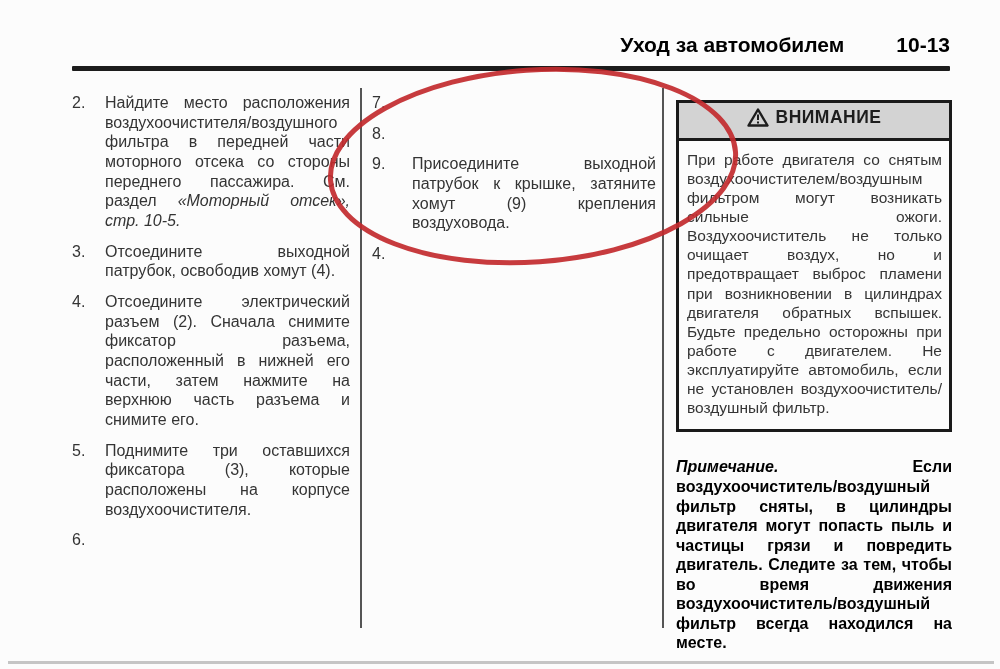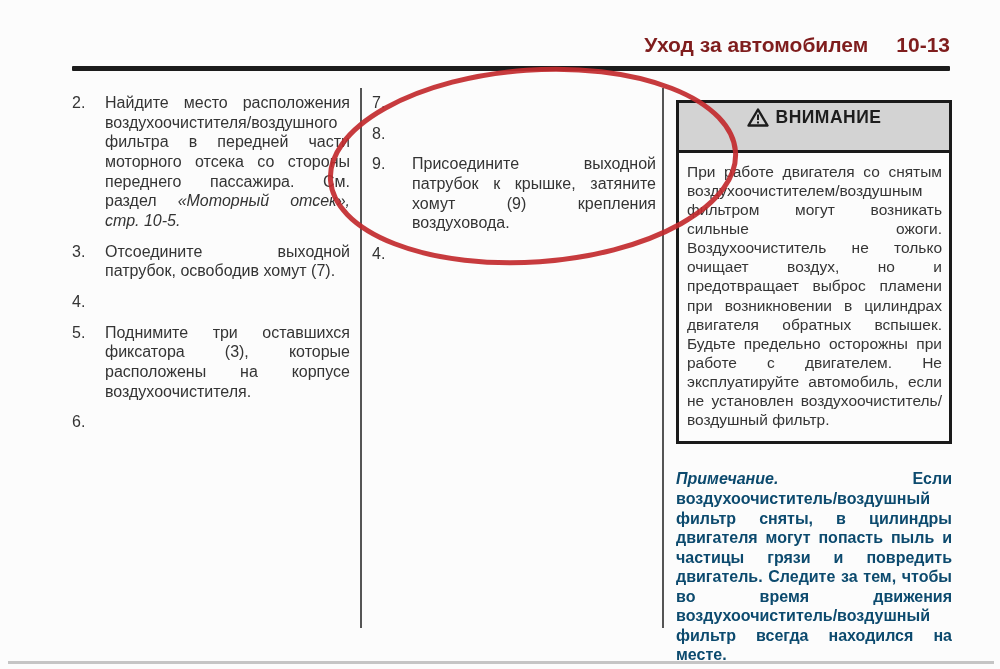--- a/index.html
+++ b/index.html
@@ -6,22 +6,22 @@
   .page{
     position:relative;
     width:1000px;height:669px;
     background:#fcfcfc;
     font-family:"Liberation Sans","DejaVu Sans",sans-serif;
     color:#343434;
     overflow:hidden;
   }
   .header{
     position:absolute;top:33px;left:72px;right:50px;
-    display:flex;justify-content:flex-end;align-items:baseline;gap:28px;
-    font-weight:bold;font-size:21px;color:#7f1d1d;
+    display:flex;justify-content:flex-end;align-items:baseline;gap:52px;
+    font-weight:bold;font-size:21px;color:#000000;
   }
   .rule{
     position:absolute;left:72px;right:50px;top:66px;height:5px;
     background:#1c1c1c;border-radius:1px;
   }
   .vdiv{
     position:absolute;top:88px;height:540px;width:1.6px;background:#555;
   }
   .vdiv.d1{left:360px;}
   .vdiv.d2{left:662px;}
@@ -33,31 +33,31 @@
   .item .num{flex:none;width:33px;}
   .col-mid .item .num{width:40px;}
   .item .txt{flex:1;text-align:justify;}
   .italic{font-style:italic;}
   .warn-box{
     border:3px solid #1a1a1a;background:#fcfcfc;
   }
   .warn-head{
     background:#d3d3d3;border-bottom:3px solid #1a1a1a;
     text-align:center;font-weight:bold;font-size:17.5px;color:#1d1d1d;
-    padding:4px 0 21px 0;letter-spacing:0.5px;
+    padding:4px 0 9px 0;letter-spacing:0.5px;
     display:flex;align-items:center;justify-content:center;gap:7px;
   }
   .warn-head svg{display:block;}
   .warn-body{
     padding:9px 7px 12px 8px;font-size:15.5px;line-height:1.235;
     text-align:justify;color:#353535;
   }
   .note{
     margin-top:25px;font-weight:bold;font-size:16px;line-height:1.22;
-    text-align:justify;color:#0c4a6e;
+    text-align:justify;color:#000000;
   }
   .note-lead{font-style:italic;}
   .annotation-svg{
     position:absolute;left:0;top:0;pointer-events:none;
   }
   .scan-edge{
     position:absolute;left:8px;right:6px;top:661px;height:2.5px;
     background:rgba(95,95,95,0.35);
   }
 </style>
@@ -75,24 +75,25 @@
   <div class="vdiv d1"></div>
   <div class="vdiv d2"></div>
 
   <div class="col col-left">
     <div class="item">
       <span class="num">2.</span>
       <span class="txt"><span>Найдите место расположения воздухоочистителя/воздушного фильтра в передней части моторного отсека со стороны переднего пассажира. См. раздел </span><span class="italic">«Моторный отсек», стр. 10-5.</span></span>
     </div>
     <div class="item">
       <span class="num">3.</span>
-      <span class="txt">Отсоедините выходной патрубок, освободив хомут (7).</span>
+      <span class="txt">Отсоедините выходной патрубок, освободив хомут (4).</span>
     </div>
     <div class="item">
       <span class="num">4.</span>
+      <span class="txt">Отсоедините электрический разъем (2). Сначала снимите фиксатор разъема, расположенный в нижней его части, затем нажмите на верхнюю часть разъема и снимите его.</span>
     </div>
     <div class="item">
       <span class="num">5.</span>
       <span class="txt">Поднимите три оставшихся фиксатора (3), которые расположены на корпусе воздухоочистителя.</span>
     </div>
     <div class="item">
       <span class="num">6.</span>
     </div>
   </div>
 

